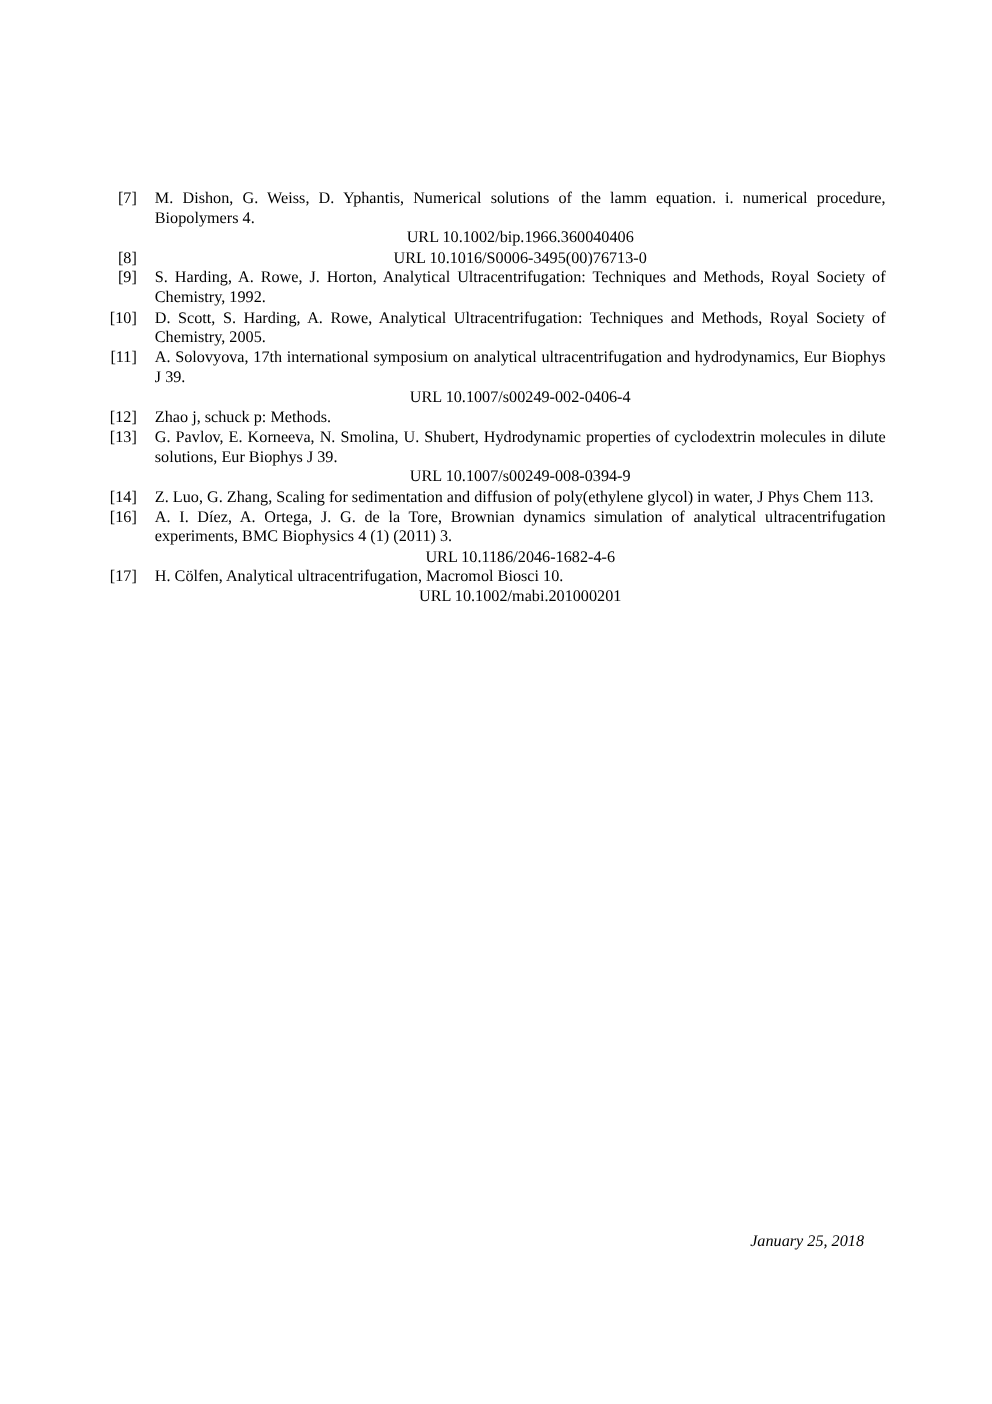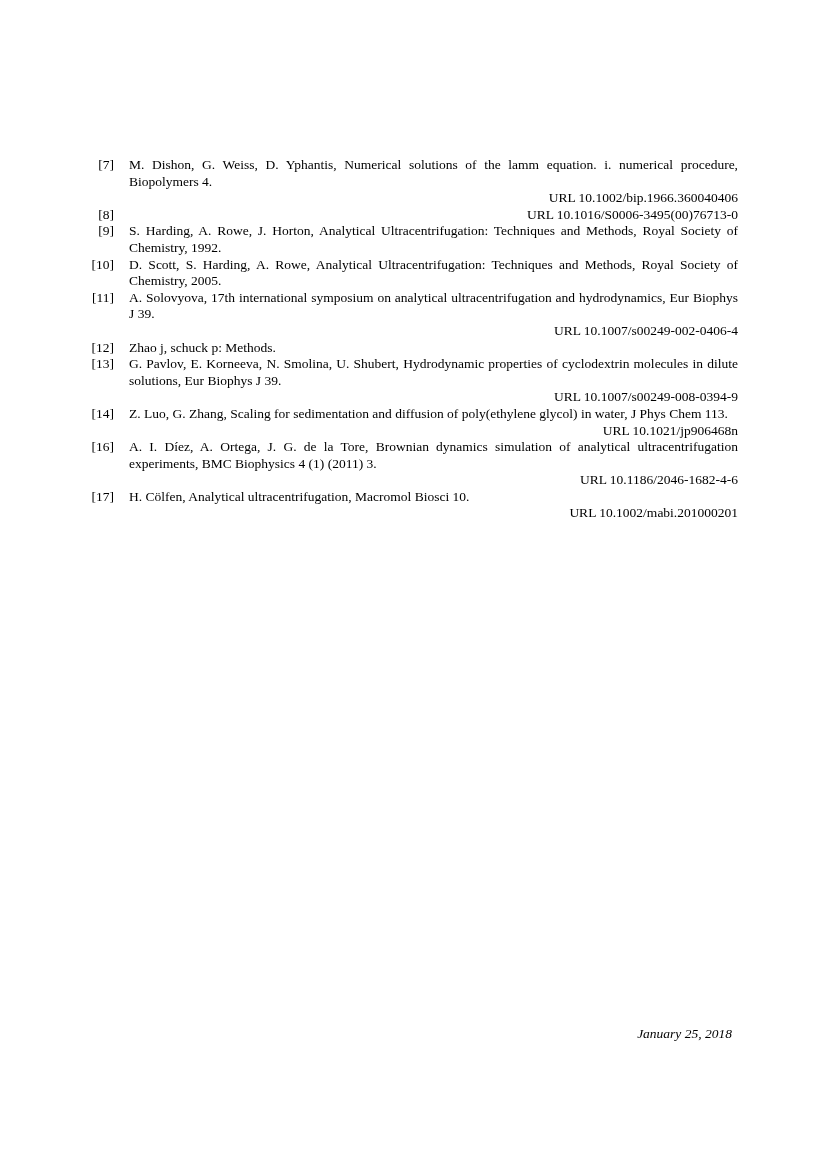--- a/index.html
+++ b/index.html
@@ -34,26 +34,26 @@
     text-align: right;
     white-space: nowrap;
   }
   .ref-body {
     flex: 1 1 auto;
     margin-left: 15px;
     text-align: justify;
   }
   .ref-url {
     display: block;
-    text-align: right;
+    text-align: center;
   }
   .footer-date {
     position: absolute;
     top: 1026px;
-    right: 95px;
+    right: 107px;
     font-style: italic;
     font-size: 13.5px;
   }
 </style>
 </head>
 <body>
 
 <div class="page">
 
   <div class="refs" id="ref-list">
@@ -109,21 +109,20 @@
     <div class="ref-body">
       <span class="ref-text">G. Pavlov, E. Korneeva, N. Smolina, U. Shubert, Hydrodynamic properties of cyclodextrin molecules in dilute solutions, Eur Biophys J 39.</span>
       <span class="ref-url">URL 10.1007/s00249-008-0394-9</span>
     </div>
   </div>
 
   <div class="ref">
     <span class="ref-label">[14]</span>
     <div class="ref-body">
       <span class="ref-text">Z. Luo, G. Zhang, Scaling for sedimentation and diffusion of poly(ethylene glycol) in water, J Phys Chem 113.</span>
-      <span class="ref-url">URL 10.1021/jp906468n</span>
     </div>
   </div>
 
 
   <div class="ref">
     <span class="ref-label">[16]</span>
     <div class="ref-body">
       <span class="ref-text">A. I. Díez, A. Ortega, J. G. de la Tore, Brownian dynamics simulation of analytical ultracentrifugation experiments, BMC Biophysics 4 (1) (2011) 3.</span>
       <span class="ref-url">URL 10.1186/2046-1682-4-6</span>
     </div>

